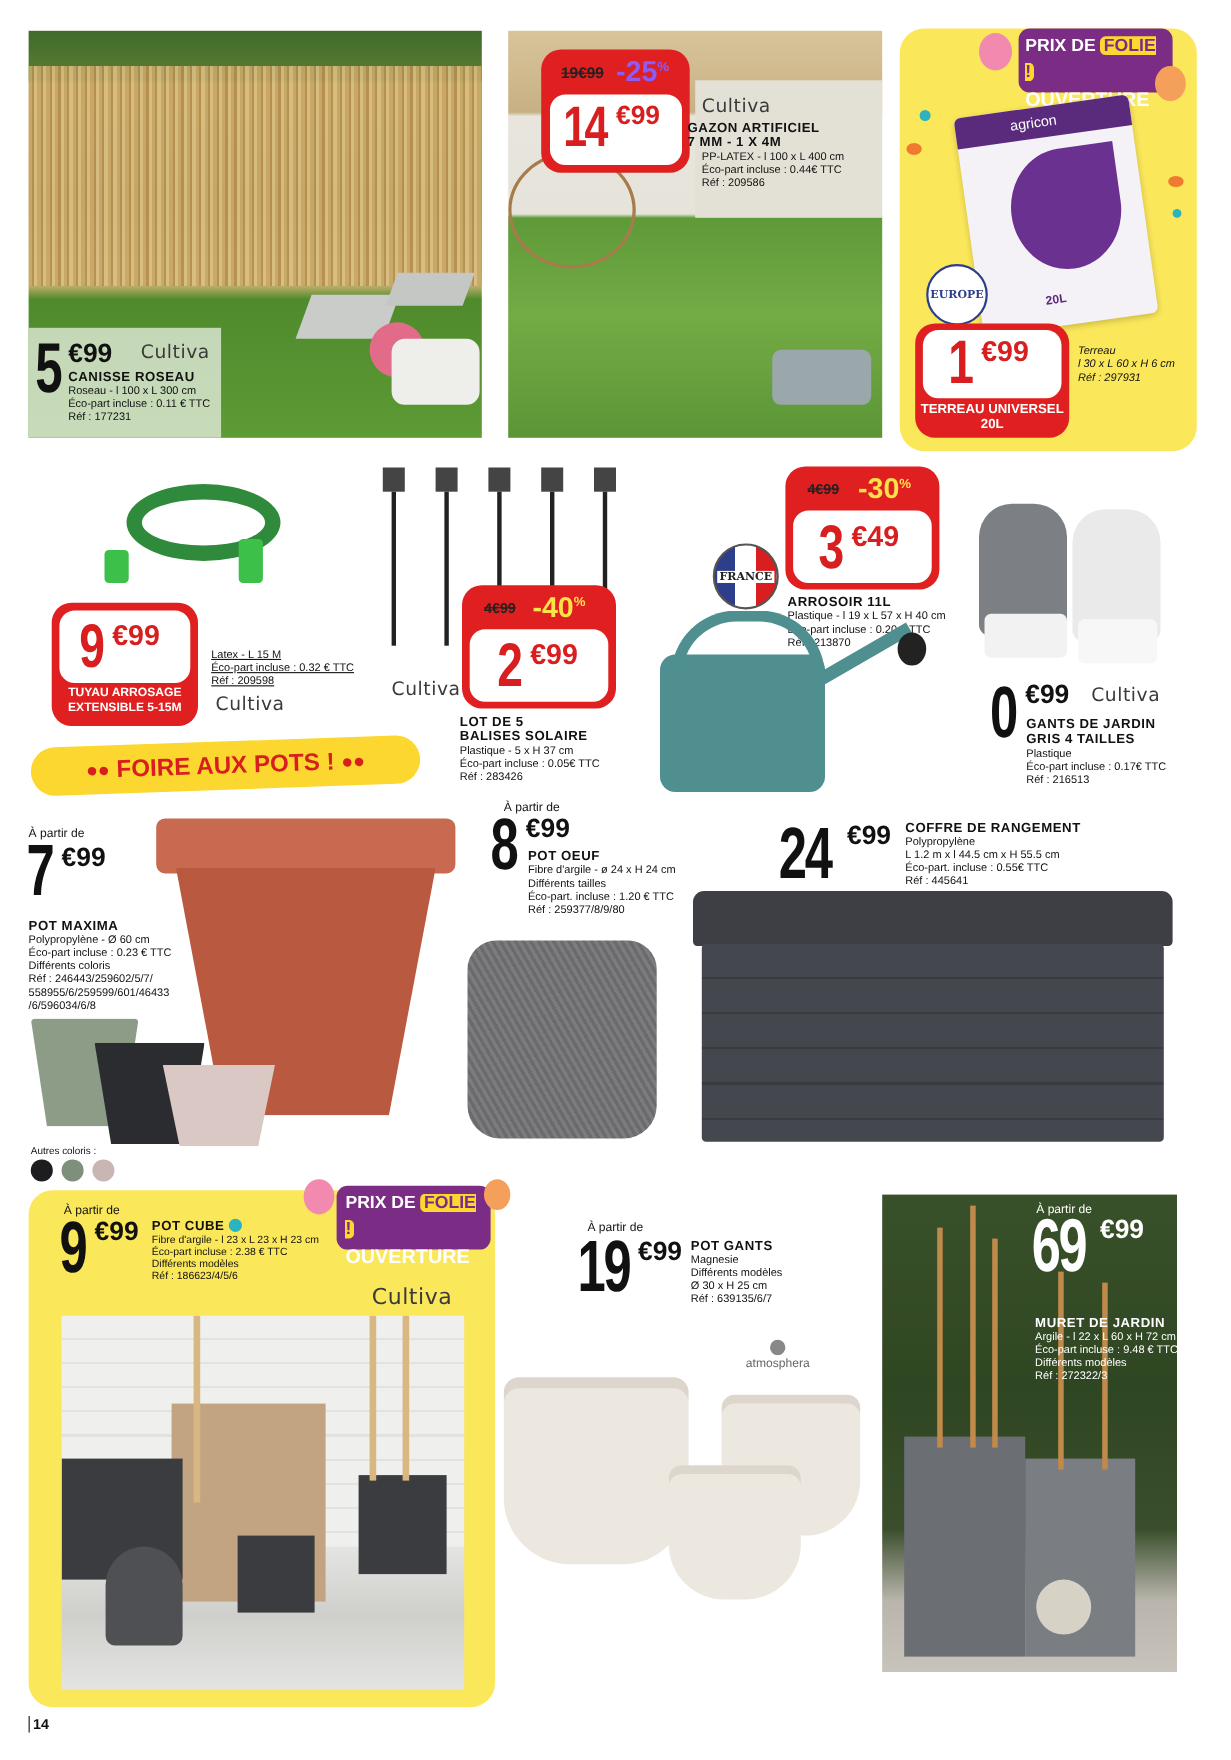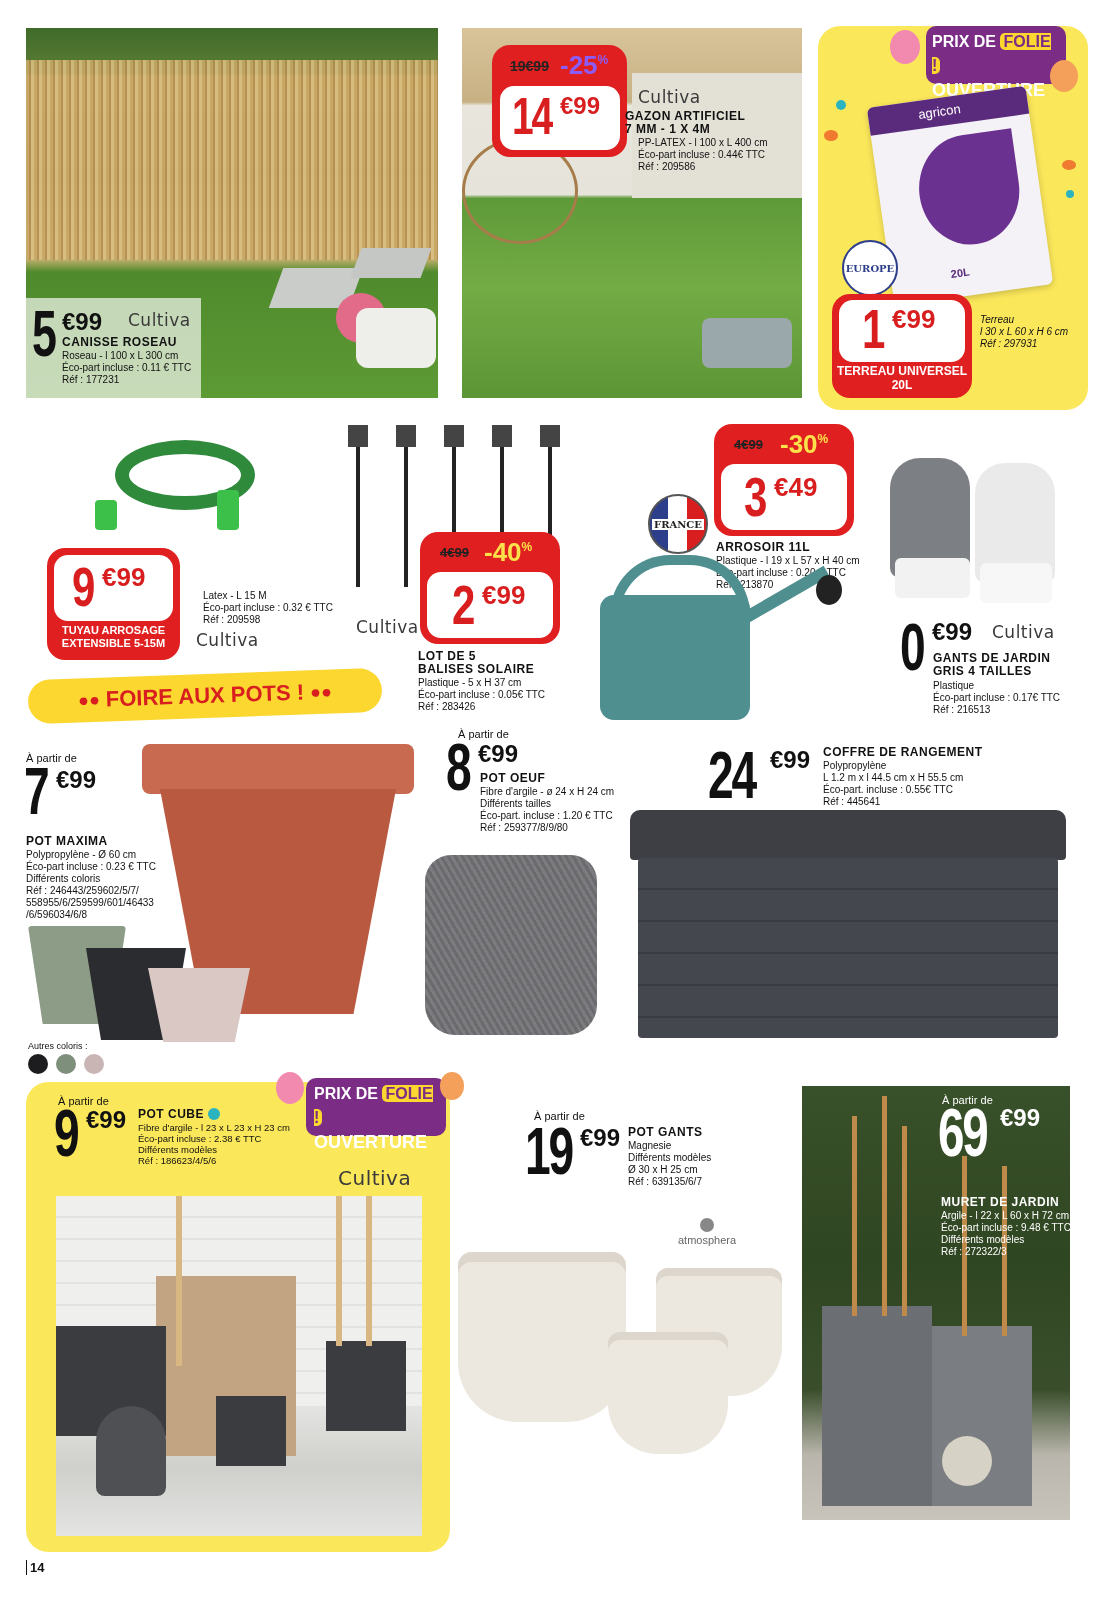--- a/index.html
+++ b/index.html
@@ -114,21 +114,21 @@
 <div class="redbox" style="left:47px;top:548px;width:133px;height:112px;"></div>
 <div class="whitebox" style="left:54px;top:555px;width:119px;height:66px;"></div>
 <div class="abs redprice" style="left:72px;top:554px;">
   <span style="font-size:56px;display:inline-block;transform:scaleX(0.75);transform-origin:left;">9</span>
 </div>
 <div class="abs redprice" style="left:102px;top:562px;font-size:26px;">€99</div>
 <div class="abs" style="left:47px;top:624px;width:133px;text-align:center;color:#fff;font-weight:bold;font-size:11px;line-height:13px;">
   <div>TUYAU ARROSAGE</div>
   <div>EXTENSIBLE 5-15M</div>
 </div>
-<div class="abs prod-text" style="left:203px;top:590px;">
+<div class="abs prod-text" style="left:192px;top:590px;text-decoration:underline;">
   <div>Latex - L 15 M</div>
   <div>Éco-part incluse : 0.32 € TTC</div>
   <div>Réf : 209598</div>
 </div>
 <div class="abs cultiva" style="left:196px;top:630px;">Cultiva</div>
 
 <div class="abs" style="left:28px;top:674px;width:354px;height:44px;background:#fbd730;border-radius:22px;transform:rotate(-2deg);display:flex;align-items:center;justify-content:center;">
   <span style="color:#d81e1e;font-size:18px;margin-right:6px;">●●</span>
   <span style="color:#d81e1e;font-weight:bold;font-size:22px;">FOIRE AUX POTS !</span>
   <span style="color:#d81e1e;font-size:18px;margin-left:6px;">●●</span>

